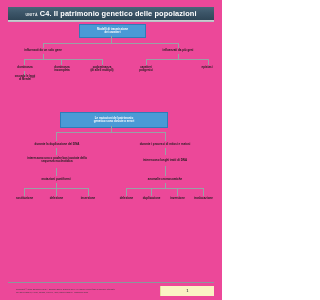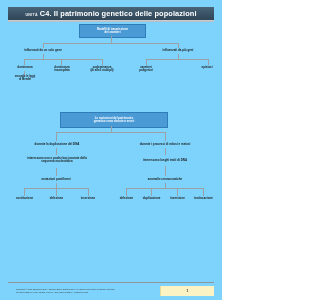--- a/index.html
+++ b/index.html
@@ -1,21 +1,21 @@
 <!DOCTYPE html>
 <html><head>
 <meta charset="utf-8">
 <style>
   html,body{margin:0;padding:0;}
   body{
     width:222px;height:300px;background:#ffffff;
     font-family:"Liberation Sans", sans-serif;
     position:relative;overflow:hidden;
   }
-  .page{position:absolute;inset:0;background:#7dd3fc;}
+  .page{position:absolute;inset:0;background:#ec4899;}
 
   
   .header{
     position:absolute;left:8px;top:7px;width:206px;height:13px;
     background:linear-gradient(to bottom,#4a6578 0%,#3c5568 45%,#2f4657 100%);
     display:flex;align-items:center;justify-content:center;
     box-shadow:0 1px 0 #c8ccd0;
   }
   .header-inner{display:flex;align-items:baseline;gap:2px;color:#ffffff;white-space:nowrap;}
   .unit-tag{font-size:3.6px;font-weight:bold;letter-spacing:.3px;text-transform:uppercase;opacity:.92;}

